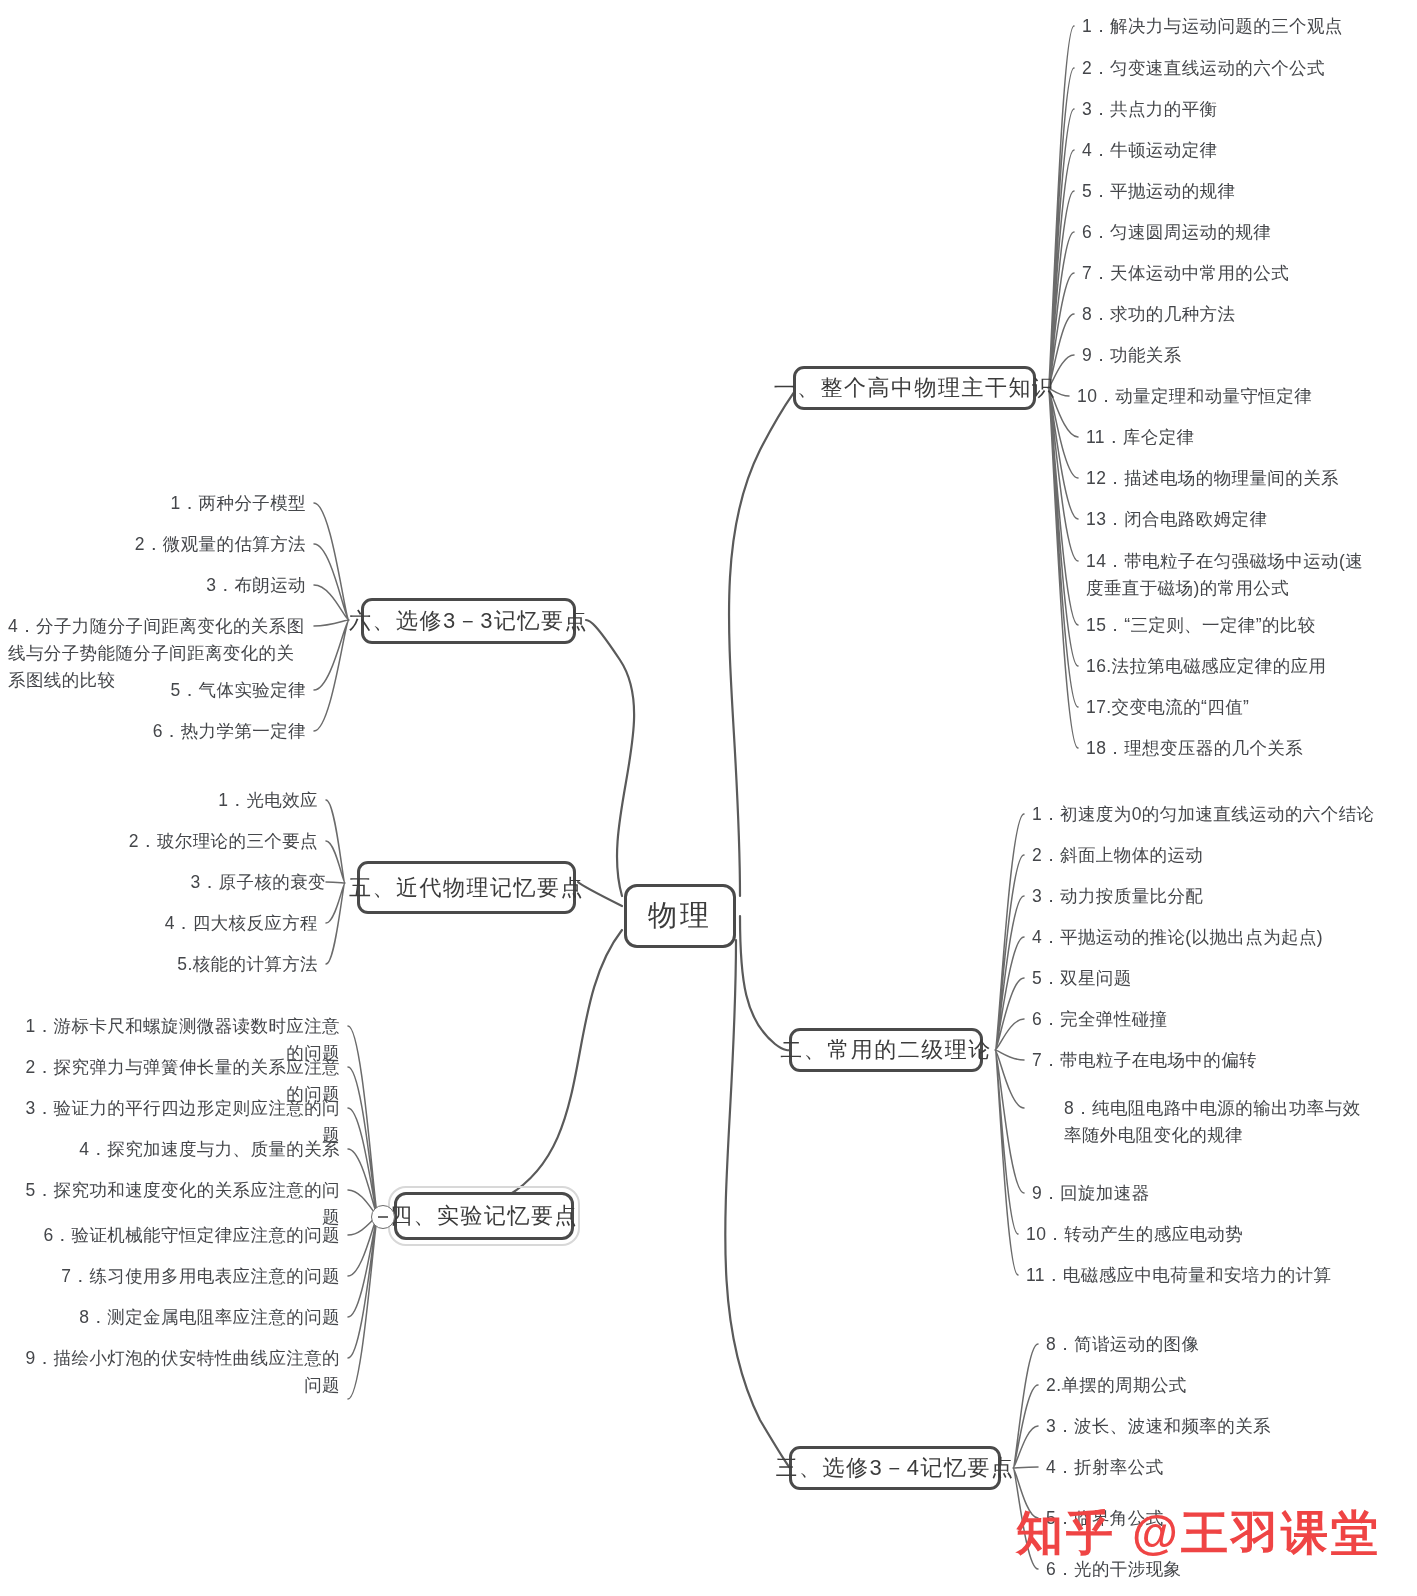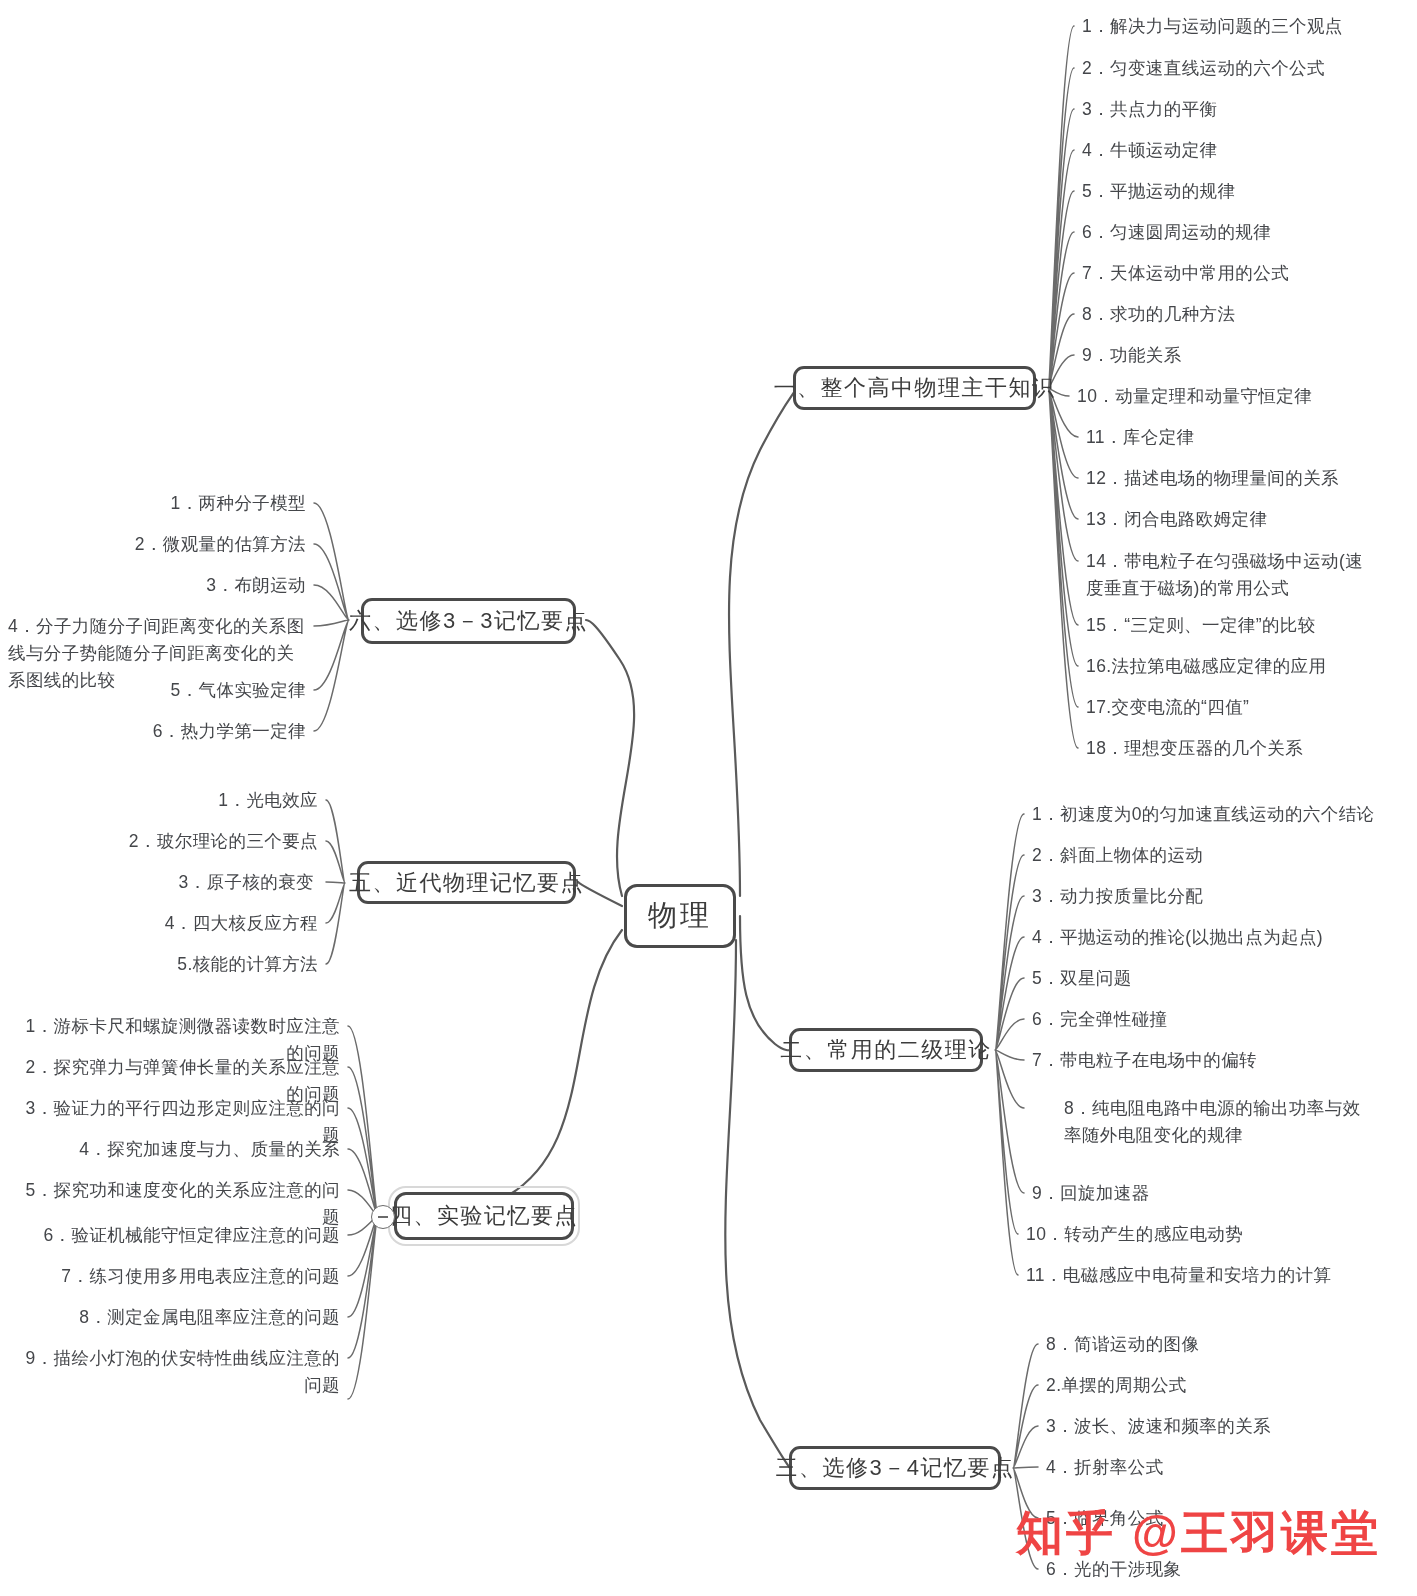--- a/index.html
+++ b/index.html
@@ -128,21 +128,21 @@
     <span>三、选修3－4记忆要点</span>
   </div>
 
   <div class="node branch selected" style="left:394px;top:1192px;width:180px;height:48px;">
     <span>四、实验记忆要点</span>
   </div>
   <div class="collapse-toggle" style="left:371px;top:1205px;">
     <span class="bar"></span>
   </div>
 
-  <div class="node branch" style="left:357px;top:861px;width:219px;height:43px;">
+  <div class="node branch" style="left:357px;top:861px;width:219px;height:53px;">
     <span>五、近代物理记忆要点</span>
   </div>
 
   <div class="node branch" style="left:361px;top:598px;width:215px;height:46px;">
     <span>六、选修3－3记忆要点</span>
   </div>
 
   <div class="leaf right" style="left:1082px;top:13px;">
       <span class="wrap">1．解决力与运动问题的三个观点</span>
     </div>
@@ -278,21 +278,21 @@
   <div class="leaf left" style="left:20px;top:1345px;width:320px;">
       <span class="wrap">9．描绘小灯泡的伏安特性曲线应注意的问题</span>
     </div>
 
   <div class="leaf left" style="left:60px;top:787px;width:258px;">
       <span class="wrap">1．光电效应</span>
     </div>
   <div class="leaf left" style="left:60px;top:828px;width:258px;">
       <span class="wrap">2．玻尔理论的三个要点</span>
     </div>
-  <div class="leaf left" style="left:56px;top:869px;width:258px;">
+  <div class="leaf left" style="left:68px;top:869px;width:258px;">
       <span class="wrap">3．原子核的衰变</span>
     </div>
   <div class="leaf left" style="left:60px;top:910px;width:258px;">
       <span class="wrap">4．四大核反应方程</span>
     </div>
   <div class="leaf left" style="left:60px;top:951px;width:258px;">
       <span class="wrap">5.核能的计算方法</span>
     </div>
 
   <div class="leaf left" style="left:10px;top:490px;width:296px;">

